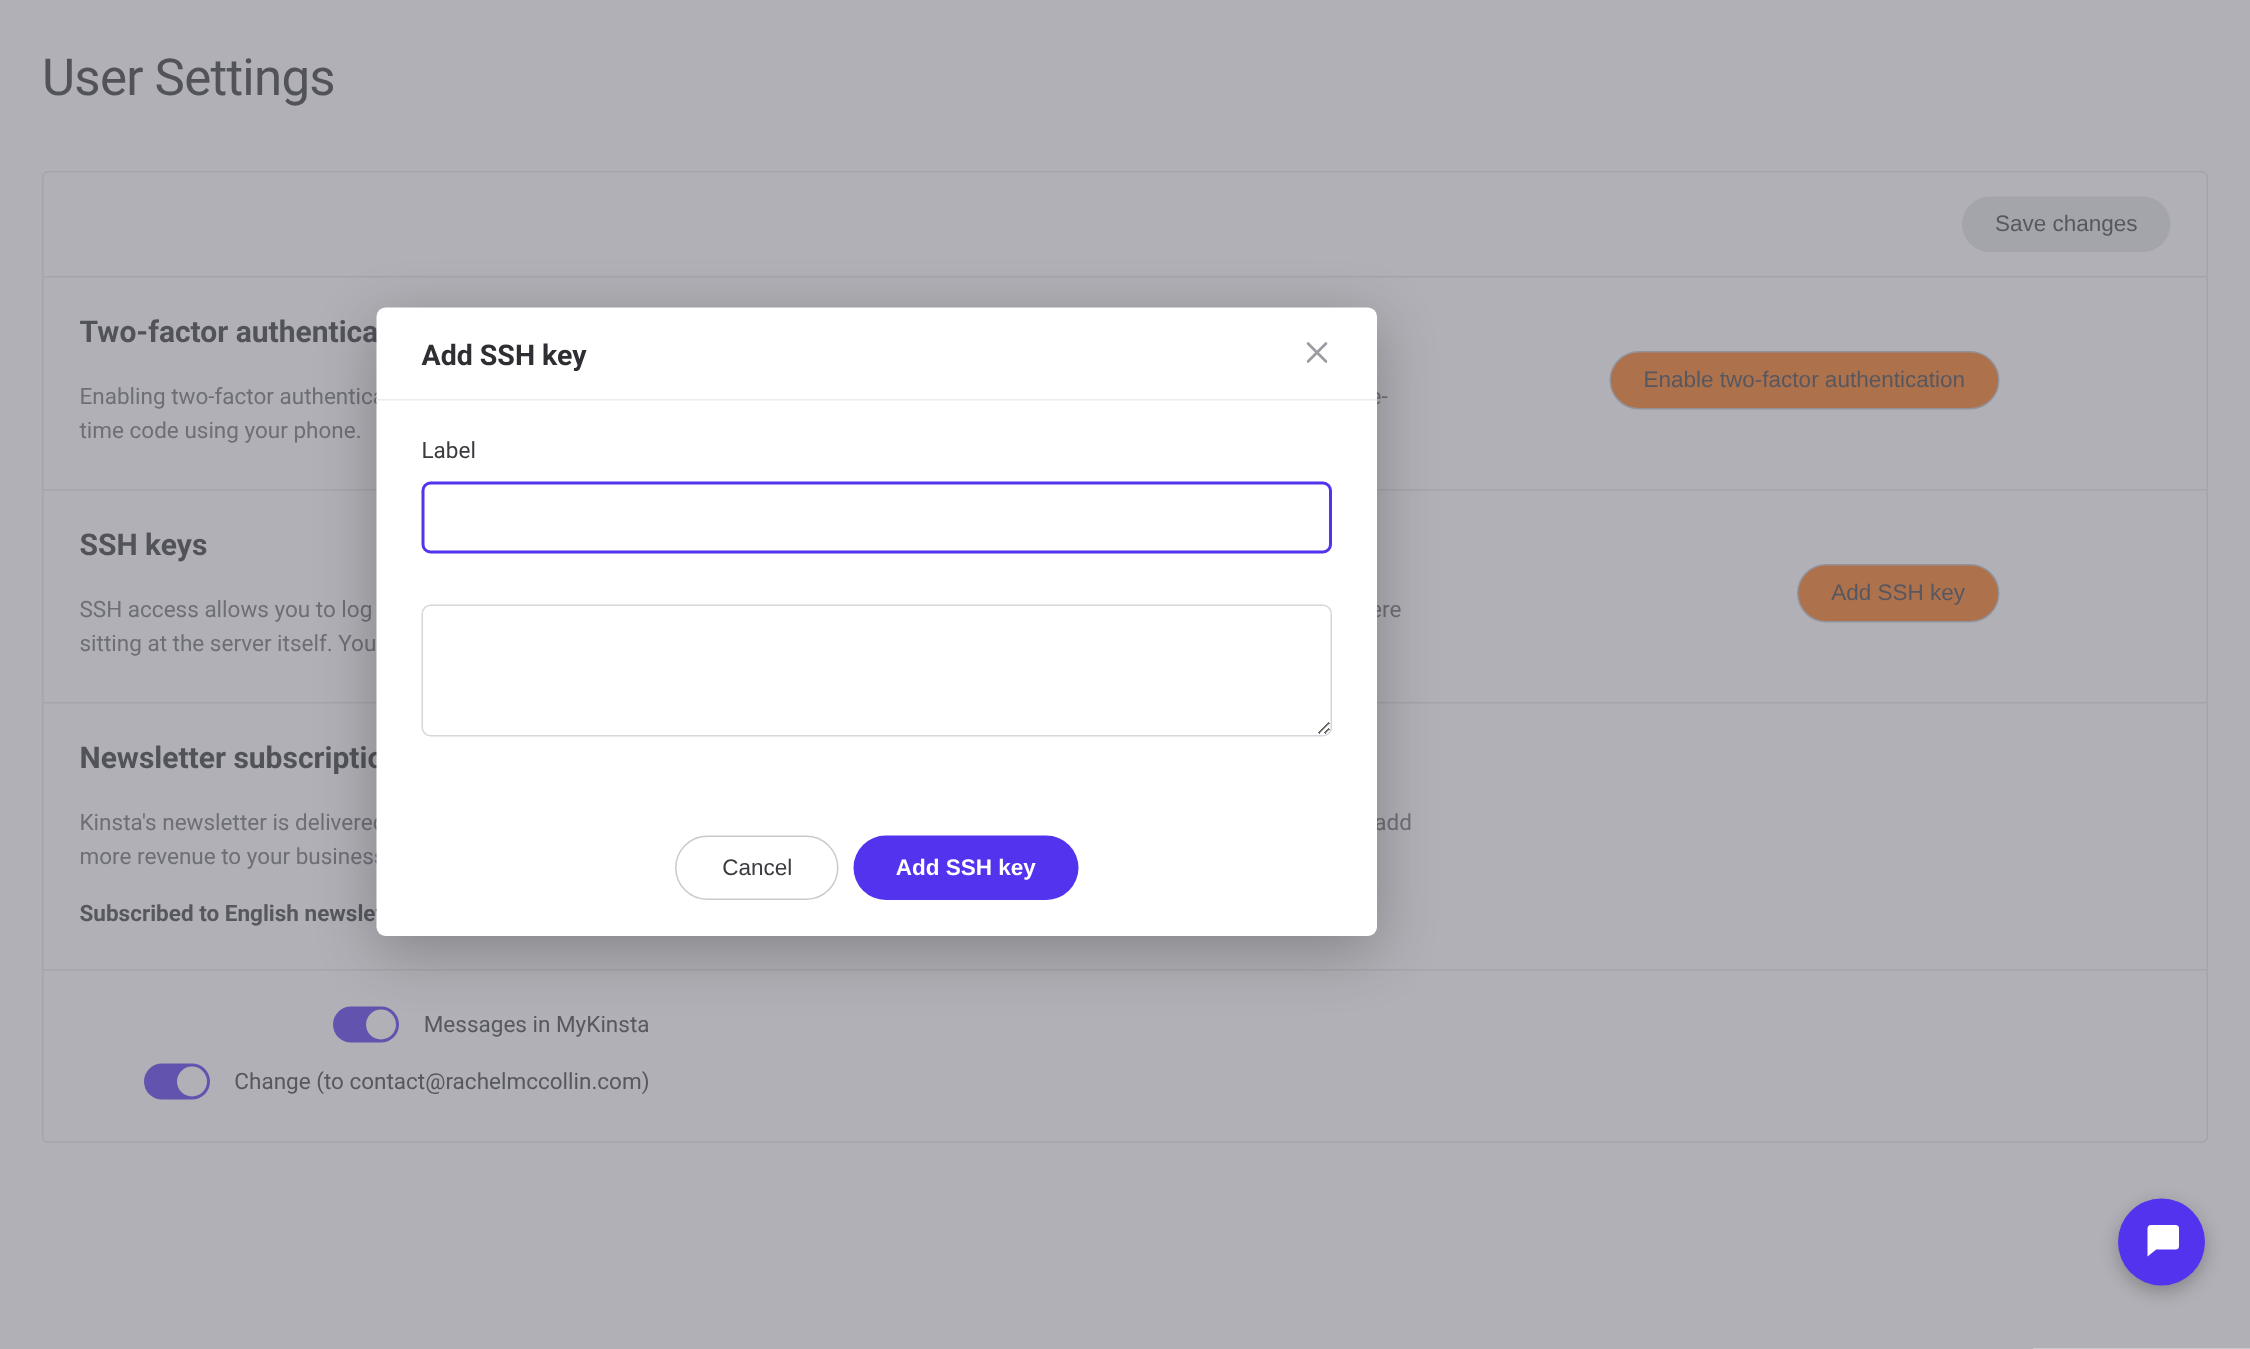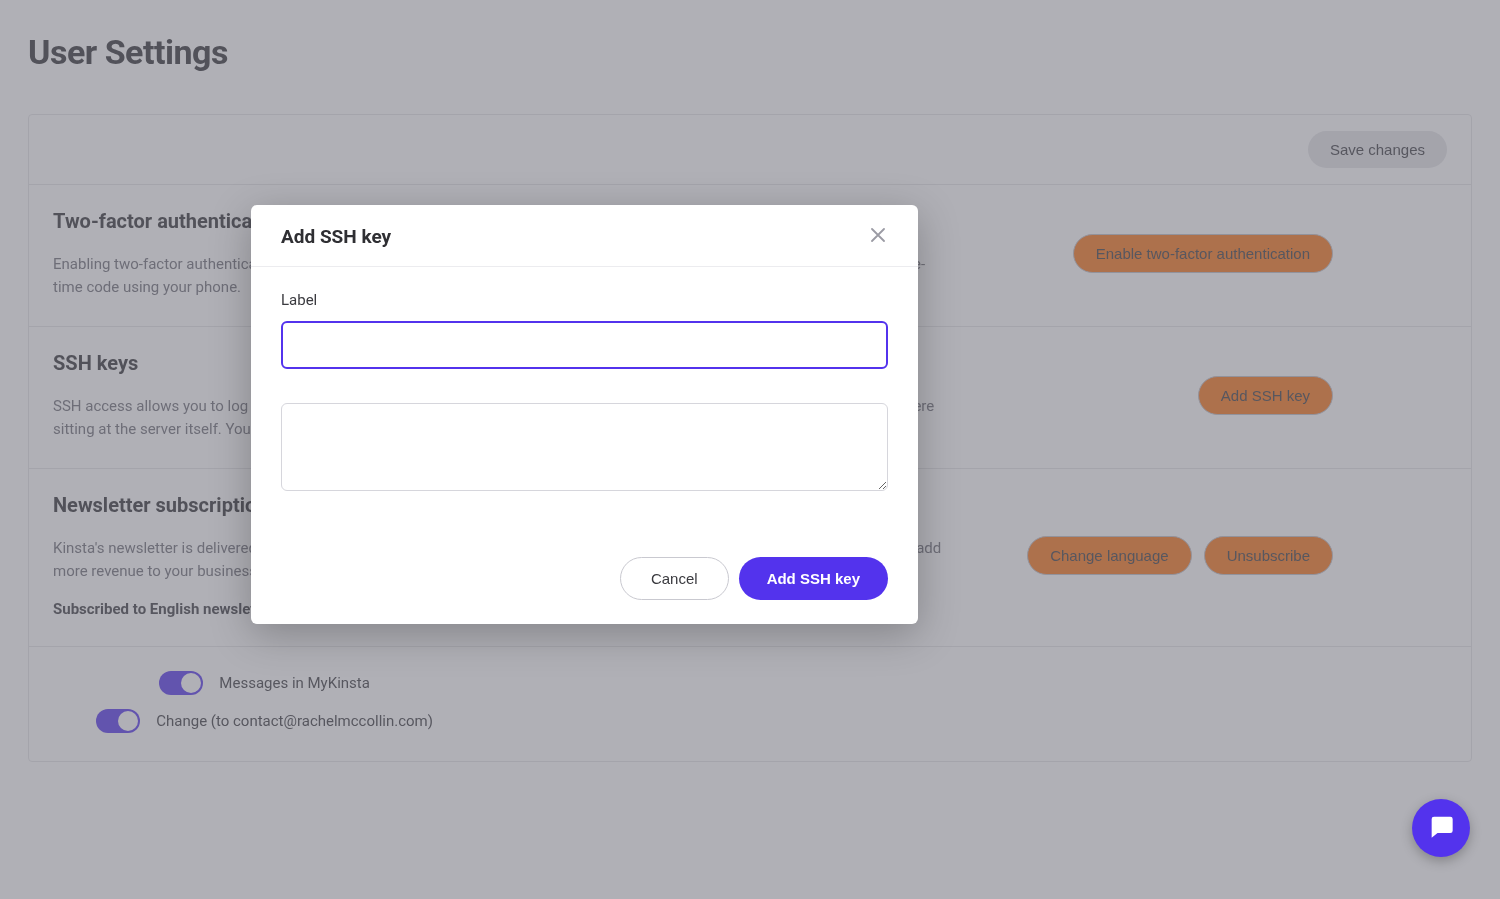--- a/index.html
+++ b/index.html
@@ -1,57 +1,57 @@
 <!DOCTYPE html>
 <html><head>
 <meta charset="utf-8">
 <style>
   * { box-sizing: border-box; margin: 0; padding: 0; }
   html, body { width: 1500px; height: 899px; overflow: hidden; font-family: -apple-system, BlinkMacSystemFont, "Segoe UI", Roboto, "Helvetica Neue", Arial, sans-serif; }
   body { background: #ffffff; position: relative; }
 
   
   .page { padding: 32px 28px 0 28px; }
-  .page-title { font-size: 34px; font-weight: 700; color: #2f2f33; letter-spacing: -0.5px; margin-bottom: 42px; }
+  .page-title { font-size: 34px; font-weight: 400; color: #2f2f33; letter-spacing: -0.5px; margin-bottom: 42px; }
 
   .panel { border: 1px solid #e4e4e7; border-radius: 4px; overflow: hidden; }
   .save-row { display: flex; justify-content: flex-end; padding: 16px 24px; border-bottom: 1px solid #e4e4e7; }
   .save-btn { background: #e4e4e7; color: #3a3a3f; border: none; border-radius: 24px; padding: 10px 22px; font-size: 15px; }
 
   .section { padding: 24px 24px 28px 24px; border-bottom: 1px solid #e4e4e7; position: relative; display: flex; }
   .section:last-child { border-bottom: none; }
   .section-left { flex: 1 1 auto; max-width: 900px; }
   .section-right { width: 380px; display: flex; justify-content: flex-end; align-items: center; flex-wrap: wrap; gap: 12px; }
   .section h2 { font-size: 20px; font-weight: 700; color: #2f2f33; margin-bottom: 20px; }
   .section p { font-size: 15px; color: #6d6d76; line-height: 1.5; }
   .section .bold { font-weight: 700; color: #3b3b40; margin-top: 18px; font-size: 15px; }
 
   .outline-btn { background: #f97316; border: 1px solid #bdbdc4; color: #3a3a3f; border-radius: 26px; padding: 10px 22px; font-size: 15px; font-weight: 500; cursor: pointer; white-space: nowrap; }
 
-  .overage-toggles { display: flex; flex-direction: column; gap: 14px; align-items: center; }
+  .overage-toggles { display: flex; flex-direction: column; gap: 14px; align-items: flex-end; }
   .toggle-row { display: flex; align-items: center; gap: 16px; }
   .toggle { width: 44px; height: 24px; background: #5333ed; border-radius: 12px; position: relative; flex: 0 0 44px; }
   .toggle::after { content: ""; position: absolute; top: 2px; right: 2px; width: 20px; height: 20px; background: #fff; border-radius: 50%; }
   .toggle-label { font-size: 15px; color: #3a3a3f; white-space: nowrap; }
 
   
   .overlay { position: absolute; inset: 0; background: rgba(112,112,122,0.55); display: flex; align-items: flex-start; justify-content: flex-start; }
 
   
   .modal { position: absolute; left: 251px; top: 205px; width: 667px; background: #ffffff; border-radius: 6px; box-shadow: 0 10px 40px rgba(0,0,0,0.25); display: flex; flex-direction: column; }
   .modal-header { display: flex; align-items: center; justify-content: space-between; padding: 20px 30px 18px 30px; border-bottom: 1px solid #ececef; }
   .modal-title { font-size: 19px; font-weight: 700; color: #2f2f33; }
   .close-btn { background: none; border: none; cursor: pointer; color: #9b9ba4; width: 20px; height: 20px; display: flex; align-items: center; justify-content: center; }
   .close-btn svg { width: 14px; height: 14px; }
   .modal-body { padding: 24px 30px 10px 30px; }
   .field { margin-bottom: 34px; }
   .field-label { display: block; font-size: 15px; color: #3a3a3f; margin-bottom: 12px; }
   .text-input { width: 100%; height: 48px; border: 2px solid #5333ed; border-radius: 6px; padding: 0 14px; font-size: 15px; outline: none; }
   .textarea-input { width: 100%; height: 88px; border: 1px solid #d6d6dc; border-radius: 6px; padding: 10px 14px; font-size: 15px; outline: none; resize: both; }
-  .modal-footer { display: flex; justify-content: flex-end; gap: 10px; padding: 18px 30px 24px 30px; }
+  .modal-footer { display: flex; justify-content: center; gap: 10px; padding: 18px 30px 24px 30px; }
   .cancel-btn { background: #fff; border: 1px solid #c9c9d0; color: #3a3a3f; border-radius: 26px; padding: 12px 30px; font-size: 15px; font-weight: 500; cursor: pointer; }
   .primary-btn { background: #5333ed; border: none; color: #fff; border-radius: 26px; padding: 12px 28px; font-size: 15px; font-weight: 600; cursor: pointer; }
 
   
   .chat-fab { position: absolute; right: 30px; bottom: 42px; width: 58px; height: 58px; background: #5333ed; border-radius: 50%; display: flex; align-items: center; justify-content: center; box-shadow: 0 4px 12px rgba(0,0,0,0.25); cursor: pointer; }
   .chat-fab svg { width: 28px; height: 28px; fill: #fff; }
 </style>
 </head>
 <body>
 
@@ -82,24 +82,20 @@
       <div class="section-right">
         <button class="outline-btn">Add SSH key</button>
       </div>
     </div>
 
     <div class="section">
       <div class="section-left">
         <h2>Newsletter subscription</h2>
         <p>Kinsta's newsletter is delivered weekly and helps you keep your site and your knowledge up to date. It's full tips and tricks that can add more revenue to your business.</p>
         <div class="bold">Subscribed to English newsletter</div>
-      </div>
-      <div class="section-right">
-        <button class="outline-btn">Change language</button>
-        <button class="outline-btn">Unsubscribe</button>
       </div>
     </div>
 
     <div class="section">
       <div class="section-right" style="align-items:flex-end;">
         <div class="overage-toggles">
           <div class="toggle-row">
             <div class="toggle"></div>
             <span class="toggle-label">Messages in MyKinsta</span>
           </div>

